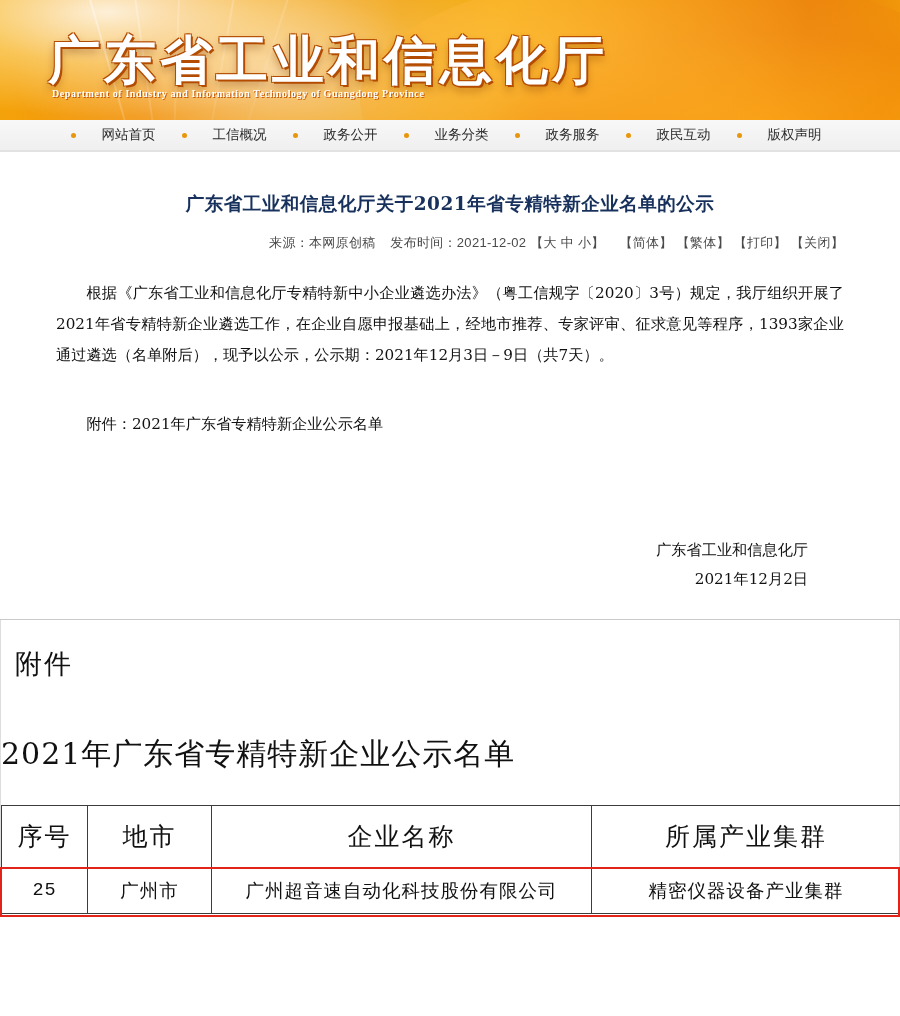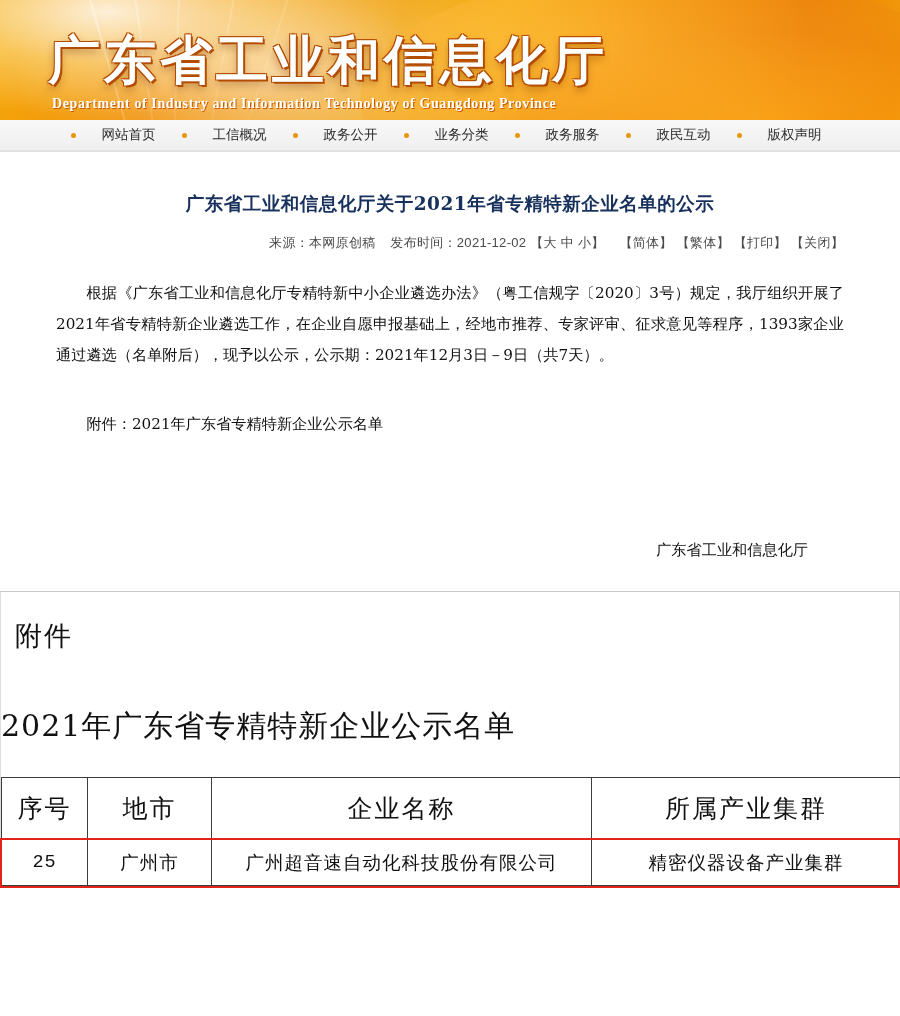--- a/index.html
+++ b/index.html
@@ -55,23 +55,23 @@
     text-shadow:
       2px 2px 0 #b34b00,
       -1px -1px 0 #b34b00,
       1px -1px 0 #b34b00,
       -1px 1px 0 #b34b00,
       0 5px 9px rgba(120,50,0,0.45);
     white-space:nowrap;
   }
   .site-title-en {
     position:absolute;
-    left:52px; top:96px;
+    left:52px; top:88px;
     font-family:"Liberation Serif", serif;
-    font-size:14px;
+    font-size:10px;
     font-weight:bold;
     letter-spacing:0.6px;
     color:#ffffff;
     text-shadow:1px 1px 0 #c45a02;
     white-space:nowrap;
     text-align:right;
   }
 
   
   .navbar {
@@ -265,20 +265,21 @@
     </div>
 
     <div class="body-text">
       <p>根据《广东省工业和信息化厅专精特新中小企业遴选办法》（粤工信规字〔2020〕3号）规定，我厅组织开展了2021年省专精特新企业遴选工作，在企业自愿申报基础上，经地市推荐、专家评审、征求意见等程序，1393家企业通过遴选（名单附后），现予以公示，公示期：2021年12月3日－9日（共7天）。</p>
     </div>
 
     <div class="attach-line">附件：2021年广东省专精特新企业公示名单</div>
 
     <div class="signature">
       <div>广东省工业和信息化厅</div>
+      <div>2021年12月2日</div>
     </div>
   </div>
 
   <div class="attachment">
     <div class="att-inner">
       <div class="att-label">附件</div>
       <div class="att-heading">2021年广东省专精特新企业公示名单</div>
 
       <table class="att-table">
         <colgroup>

